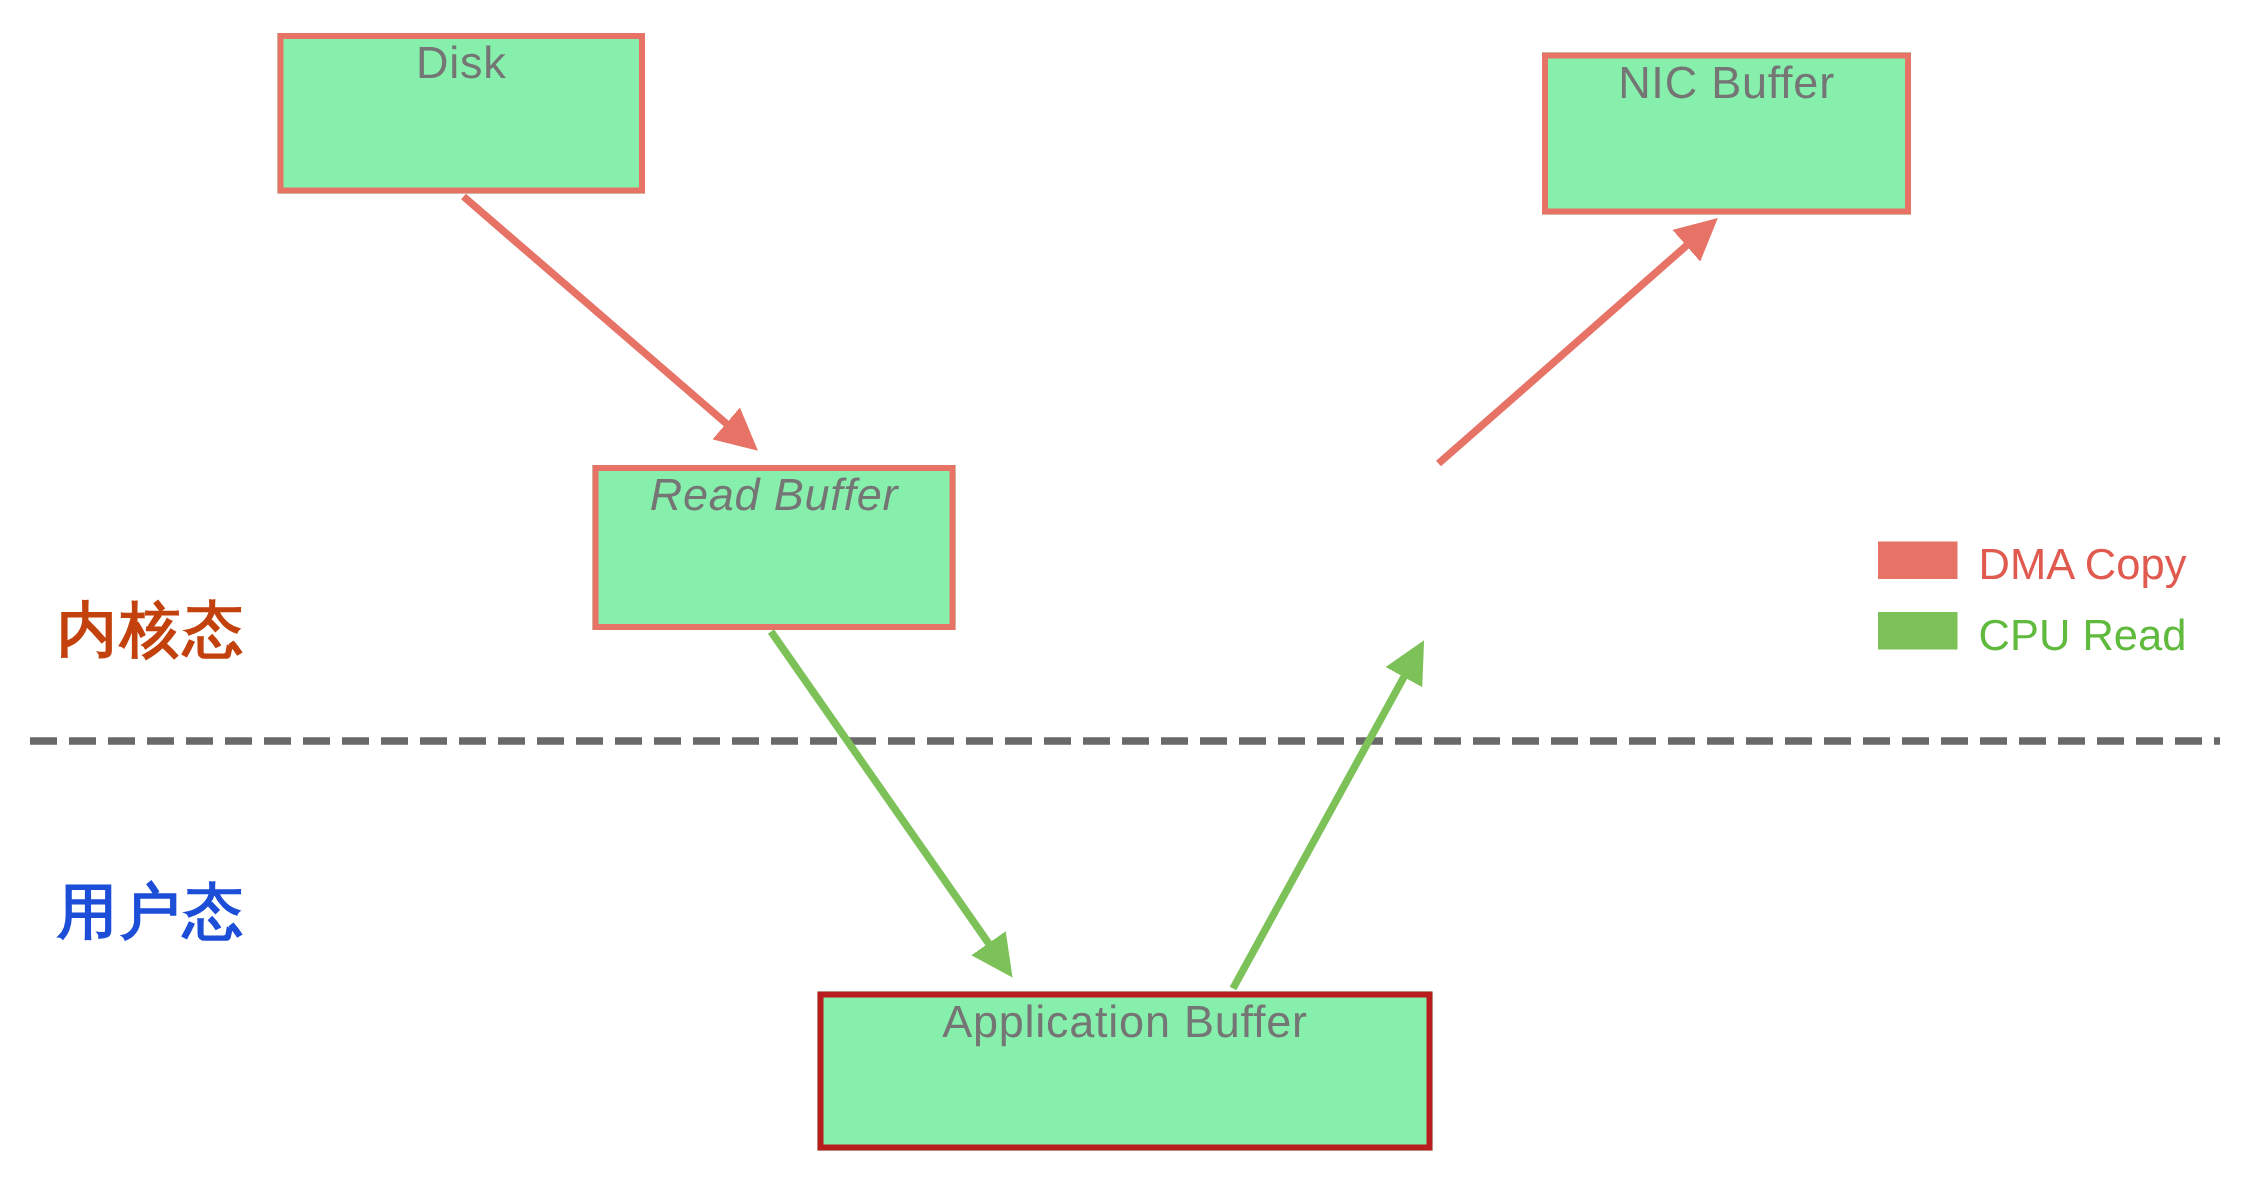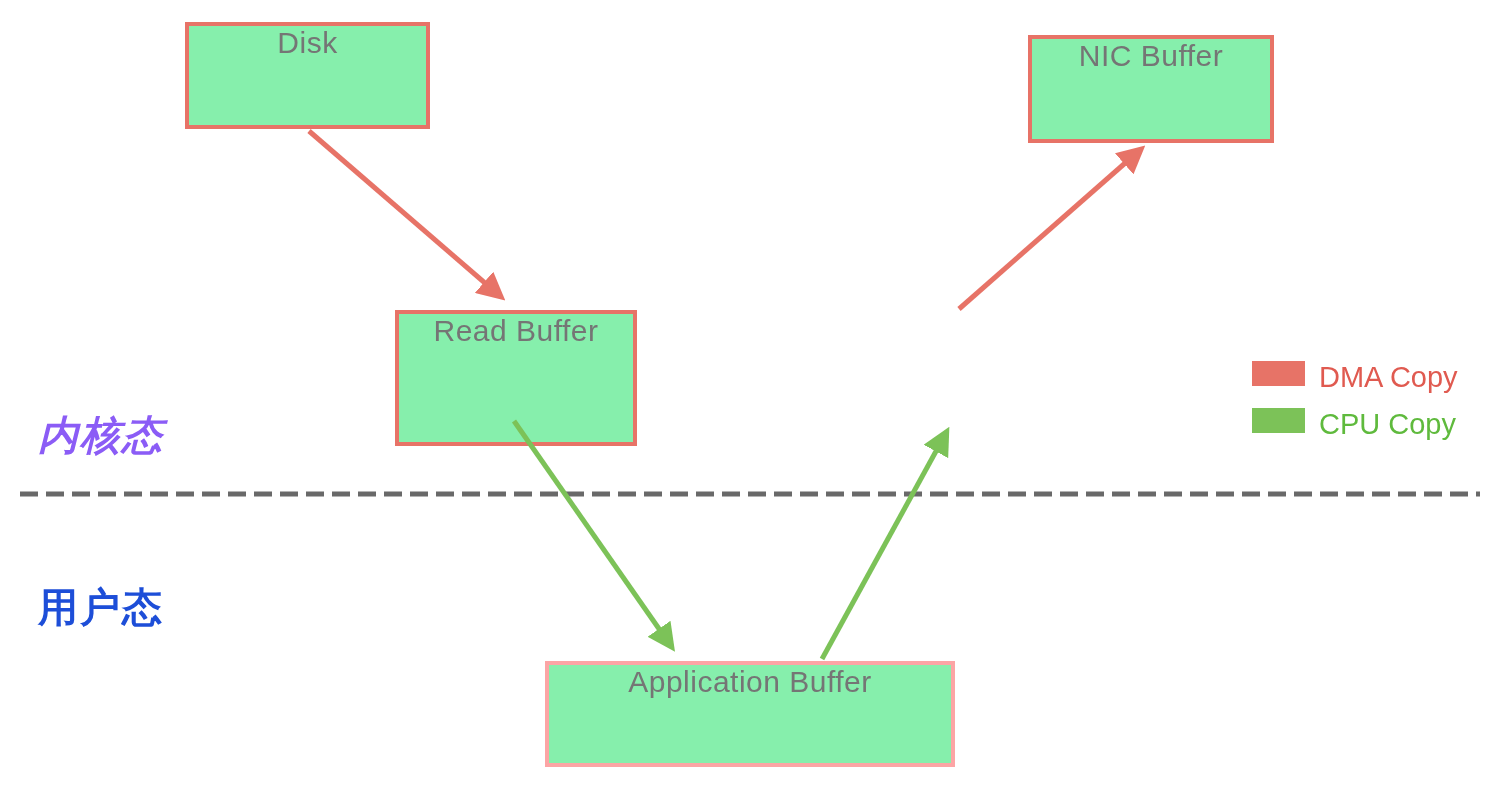--- a/index.html
+++ b/index.html
@@ -18,21 +18,21 @@
   .node {
     position: absolute;
     background: #86efac;
     display: flex;
     align-items: flex-start;
     justify-content: center;
     box-sizing: border-box;
     z-index: 2;
   }
   .node.dma { border: 4px solid #e77367; }
-  .node.cpu { border: 4px solid #fca5a5; }
+  .node.cpu { border: 4px solid #b91c1c; }
   .node .node-label {
     color: #757575;
     font-size: 30px;
     letter-spacing: 0.5px;
     white-space: nowrap;
   }
   #arrows {
     position: absolute;
     left: 0;
     top: 0;
@@ -40,21 +40,21 @@
     pointer-events: none;
   }
   .zone-label {
     position: absolute;
     font-size: 40px;
     font-weight: bold;
     letter-spacing: 2px;
     z-index: 2;
     white-space: nowrap;
   }
-  .zone-label.kernel { color: #8b5cf6; left: 38px; top: 408px; font-style: italic; }
+  .zone-label.kernel { color: #c2410c; left: 38px; top: 392px; }
   .zone-label.user   { color: #1d4ed8; left: 38px; top: 580px; }
   .legend {
     position: absolute;
     left: 1252px;
     top: 361px;
     z-index: 2;
     display: flex;
     flex-direction: column;
     gap: 14px;
   }
@@ -113,40 +113,40 @@
 <div id="stage">
 
   <div class="node dma" style="left:185px; top:22px; width:245px; height:107px;">
     <span class="node-label">Disk</span>
   </div>
 
   <div class="node dma" style="left:1028px; top:22px; width:246px; height:108px;margin-top:13px;">
     <span class="node-label">NIC Buffer</span>
   </div>
 
-  <div class="node dma" style="left:395px; top:310px; width:242px; height:136px;">
+  <div class="node dma" style="left:395px; top:310px; width:242px; height:110px;font-style:italic;">
     <span class="node-label">Read Buffer</span>
   </div>
 
 
   <div class="node cpu" style="left:545px; top:661px; width:410px; height:106px;">
     <span class="node-label">Application Buffer</span>
   </div>
 
   <div class="zone-label kernel">内核态</div>
   <div class="zone-label user">用户态</div>
 
   <div class="legend">
     <div class="legend-row">
       <span class="legend-swatch dma"></span>
       <span class="legend-label dma">DMA Copy</span>
     </div>
     <div class="legend-row">
       <span class="legend-swatch cpu"></span>
-      <span class="legend-label cpu">CPU Copy</span>
+      <span class="legend-label cpu">CPU Read</span>
     </div>
   </div>
 
   <svg id="arrows" width="1512" height="794" viewBox="0 0 1512 794">
     <defs>
       <marker id="arrow-red" viewBox="0 0 10 10" refX="7.5" refY="5" markerWidth="5.6" markerHeight="5.6" orient="auto-start-reverse">
         <path d="M0,0 L10,5 L0,10 z" fill="#e77367"></path>
       </marker>
       <marker id="arrow-green" viewBox="0 0 10 10" refX="7.5" refY="5" markerWidth="5.6" markerHeight="5.6" orient="auto-start-reverse">
         <path d="M0,0 L10,5 L0,10 z" fill="#7cc258"></path>

